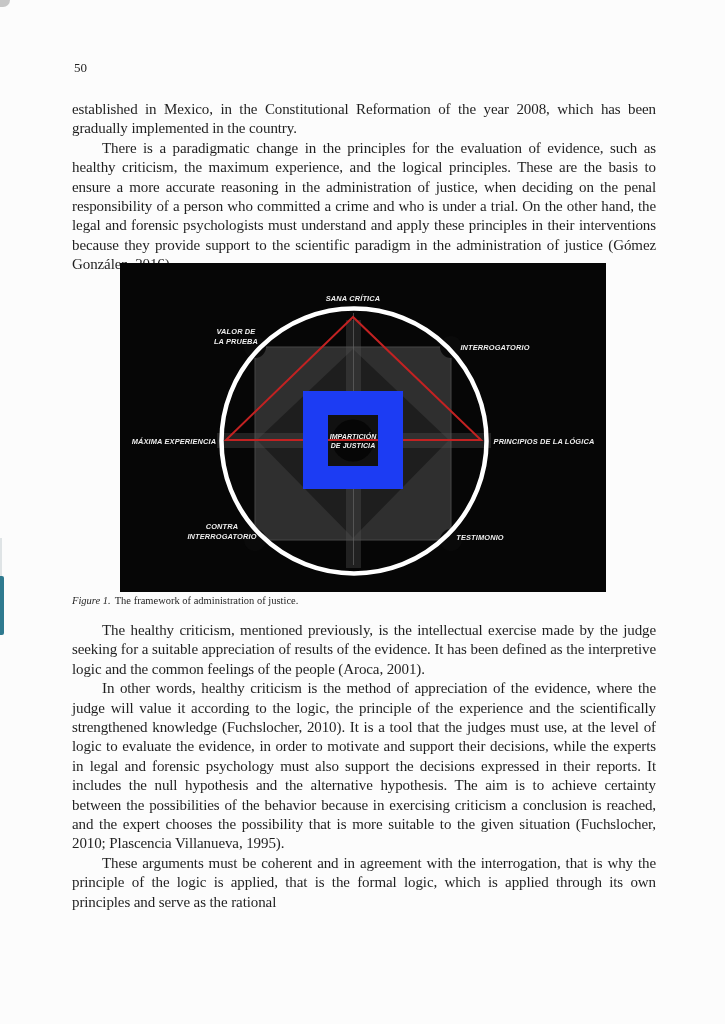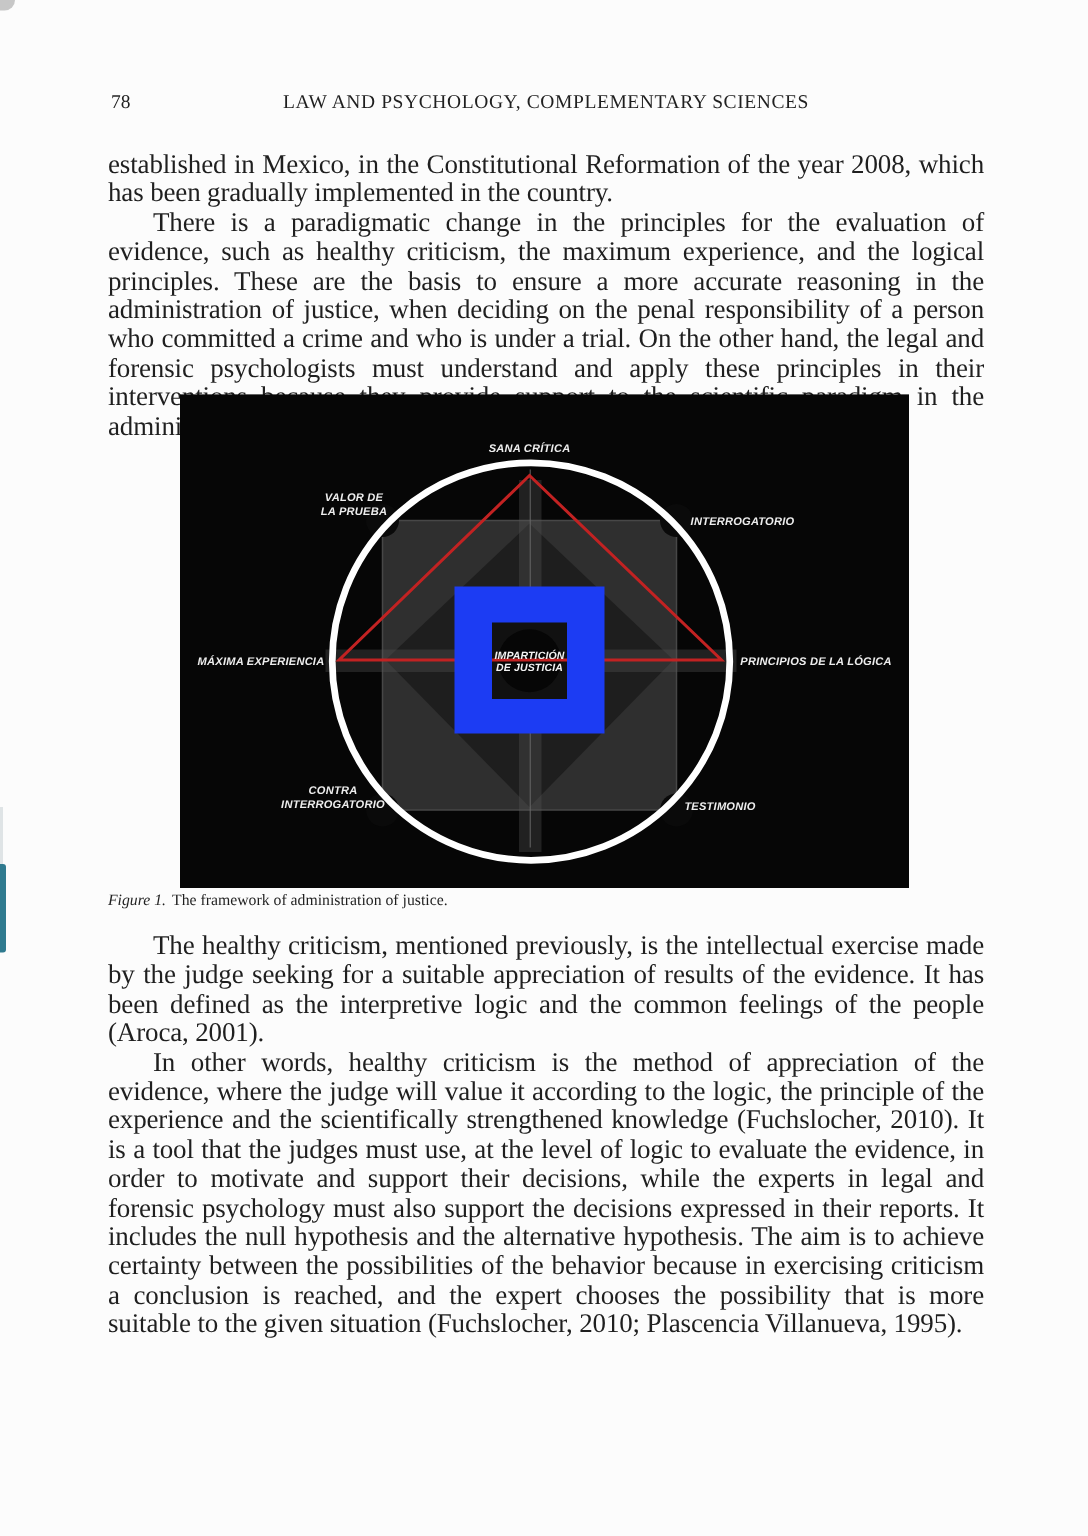--- a/index.html
+++ b/index.html
@@ -25,21 +25,21 @@
   
   .header{position:absolute;top:60px;left:72px;width:584px;height:20px;}
   .page-num{position:absolute;left:2px;top:0;font-size:13px;}
   .running-head{
     position:absolute;left:0;right:0;top:0;text-align:center;
     font-size:13px;letter-spacing:.4px;
   }
   
   .textblock{
     position:absolute;left:72px;width:584px;
-    font-size:18px;line-height:19.4px;letter-spacing:-.1px;
+    font-size:15px;line-height:19.4px;letter-spacing:-.1px;
     text-align:justify;
   }
   .tb1{top:100px;}
   .tb2{top:621px;}
   .textblock p{margin:0;padding:0;}
   .textblock p.indent{text-indent:30px;}
   
   .figure-box{
     position:absolute;left:120px;top:263px;width:486px;height:329px;
     background:#060606;
@@ -64,22 +64,21 @@
   .caption .cap-text{margin-left:4px;}
 </style>
 </head>
 <body>
 
 <div class="corner-artifact"></div>
 <div class="edge-light"></div>
 <div class="scroll-thumb"></div>
 
 <div class="header">
-  <span class="page-num">78</span>
-  <div class="running-head">LAW AND PSYCHOLOGY, COMPLEMENTARY SCIENCES</div>
+  <span class="page-num">50</span>
 </div>
 
 <div class="textblock tb1">
   <p>established in Mexico, in the Constitutional Reformation of the year 2008, which has been gradually implemented in the country.</p>
   <p class="indent">There is a paradigmatic change in the principles for the evaluation of evidence, such as healthy criticism, the maximum experience, and the logical principles. These are the basis to ensure a more accurate reasoning in the administration of justice, when deciding on the penal responsibility of a person who committed a crime and who is under a trial. On the other hand, the legal and forensic psychologists must understand and apply these principles in their interventions because they provide support to the scientific paradigm in the administration of justice (Gómez González, 2016).</p>
 </div>
 
 <div class="figure-box">
   <svg viewBox="0 0 486 329" xmlns="http://www.w3.org/2000/svg">
     <rect x="0" y="0" width="486" height="329" fill="#060606"></rect>
@@ -119,13 +118,14 @@
   </svg>
 </div>
 
 <div class="caption">
   <span class="cap-label">Figure 1.</span><span class="cap-text">The framework of administration of justice.</span>
 </div>
 
 <div class="textblock tb2">
   <p class="indent">The healthy criticism, mentioned previously, is the intellectual exercise made by the judge seeking for a suitable appreciation of results of the evidence. It has been defined as the interpretive logic and the common feelings of the people (Aroca, 2001).</p>
   <p class="indent">In other words, healthy criticism is the method of appreciation of the evidence, where the judge will value it according to the logic, the principle of the experience and the scientifically strengthened knowledge (Fuchslocher, 2010). It is a tool that the judges must use, at the level of logic to evaluate the evidence, in order to motivate and support their decisions, while the experts in legal and forensic psychology must also support the decisions expressed in their reports. It includes the null hypothesis and the alternative hypothesis. The aim is to achieve certainty between the possibilities of the behavior because in exercising criticism a conclusion is reached, and the expert chooses the possibility that is more suitable to the given situation (Fuchslocher, 2010; Plascencia Villanueva, 1995).</p>
+  <p class="indent">These arguments must be coherent and in agreement with the interrogation, that is why the principle of the logic is applied, that is the formal logic, which is applied through its own principles and serve as the rational</p>
 </div>
 
 </body></html>

